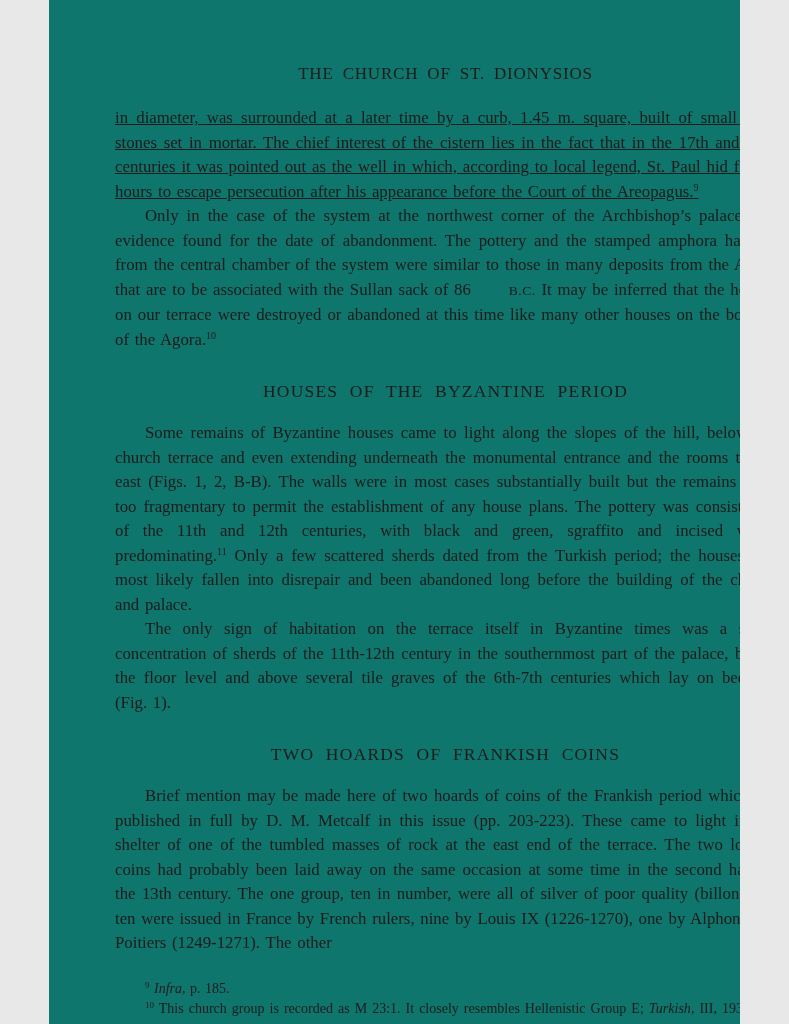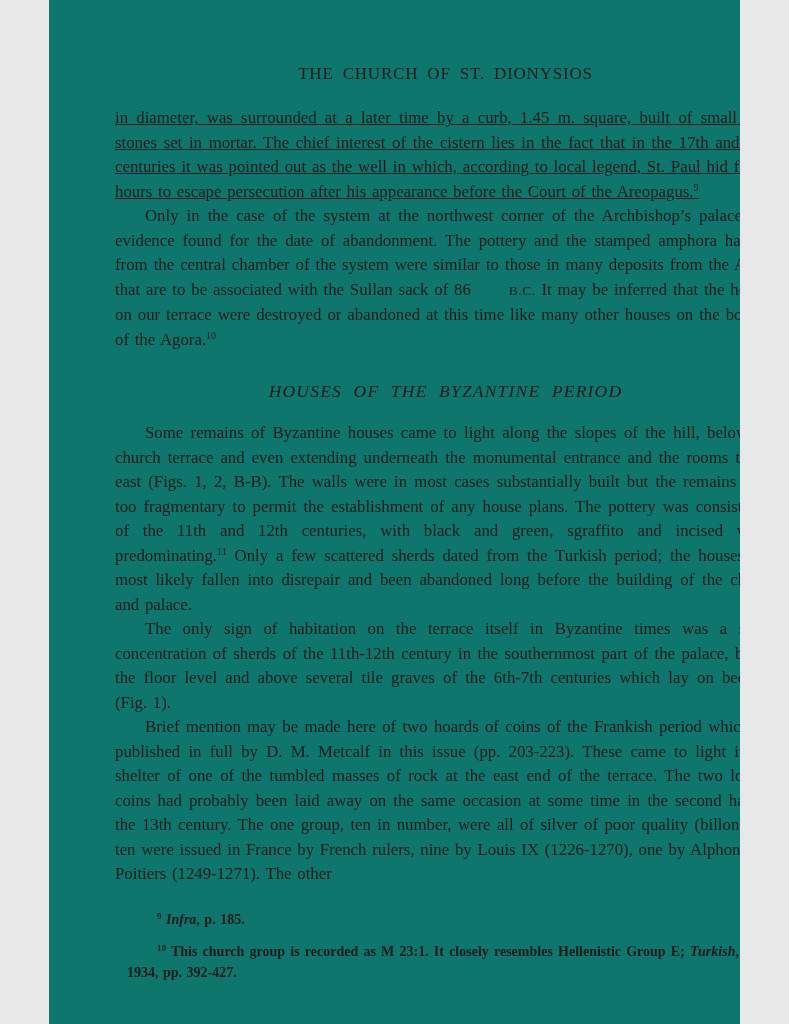--- a/index.html
+++ b/index.html
@@ -66,34 +66,32 @@
   
   .section-heading {
     margin: 0;
     padding-top: 29px;
     padding-bottom: 19px;
     text-align: center;
     font-size: 17.5px;
     font-weight: normal;
     letter-spacing: 1.2px;
     word-spacing: 6px;
-    font-style: italic;
   }
   
   .footnotes {
     margin-top: 23px;
     font-size: 14px;
     line-height: 20.5px;
   }
   .footnote {
-    margin: 12px;
+    margin: 0;
     text-align: justify;
     text-indent: 30px;
     word-spacing: 1px;
-    font-weight: bold;
   }
   .footnote sup.fn-ref {
     font-size: 9px;
     vertical-align: 5px;
   }
   .footnote i { font-style: italic; }
 </style>
 </head>
 <body>
 
@@ -108,20 +106,21 @@
     <p class="para no-indent"><span>in diameter, was surrounded at a later time by a curb, 1.45 m. square, built of small field stones set in mortar.  The chief interest of the cistern lies in the fact that in the 17th and 18th centuries it was pointed out as the well in which, according to local legend, St. Paul hid for 24 hours to escape persecution after his appearance before the Court of the Areopagus.</span><sup class="fn-ref">9</sup></p>
 
     <p class="para"><span>Only in the case of the system at the northwest corner of the Archbishop’s palace was evidence found for the date of abandonment.  The pottery and the stamped amphora handles from the central chamber of the system were similar to those in many deposits from the Agora that are to be associated with the Sullan sack of 86 </span><span class="smallcaps">B.C.</span><span>  It may be inferred that the houses on our terrace were destroyed or abandoned at this time like many other houses on the borders of the Agora.</span><sup class="fn-ref">10</sup></p>
 
     <h2 class="section-heading">HOUSES OF THE BYZANTINE PERIOD</h2>
 
     <p class="para"><span>Some remains of Byzantine houses came to light along the slopes of the hill, below the church terrace and even extending underneath the monumental entrance and the rooms to the east (Figs. 1, 2, B-B).  The walls were in most cases substantially built but the remains were too fragmentary to permit the establishment of any house plans. The pottery was consistently of the 11th and 12th centuries, with black and green, sgraffito and incised wares predominating.</span><sup class="fn-ref">11</sup><span>  Only a few scattered sherds dated from the Turkish period; the houses had most likely fallen into disrepair and been abandoned long before the building of the church and palace.</span></p>
 
     <p class="para"><span>The only sign of habitation on the terrace itself in Byzantine times was a slight concentration of sherds of the 11th-12th century in the southernmost part of the palace, below the floor level and above several tile graves of the 6th-7th centuries which lay on bedrock (Fig. 1).</span></p>
 
+    <h2 class="section-heading">TWO HOARDS OF FRANKISH COINS</h2>
 
     <p class="para"><span>Brief mention may be made here of two hoards of coins of the Frankish period which are published in full by D. M. Metcalf in this issue (pp. 203-223).  These came to light in the shelter of one of the tumbled masses of rock at the east end of the terrace.  The two lots of coins had probably been laid away on the same occasion at some time in the second half of the 13th century.  The one group, ten in number, were all of silver of poor quality (billon).  All ten were issued in France by French rulers, nine by Louis IX (1226-1270), one by Alphonse de Poitiers (1249-1271).  The other</span></p>
 
     <div class="footnotes">
       <p class="footnote"><sup class="fn-ref">9</sup> <i>Infra</i><span>, p. 185.</span></p>
       <p class="footnote"><sup class="fn-ref">10</sup><span> This church group is recorded as M 23:1.  It closely resembles Hellenistic Group E; </span><i>Turkish</i><span>, III, 1934, pp. 392-427.</span></p>
 
     </div>
 
   </div>

